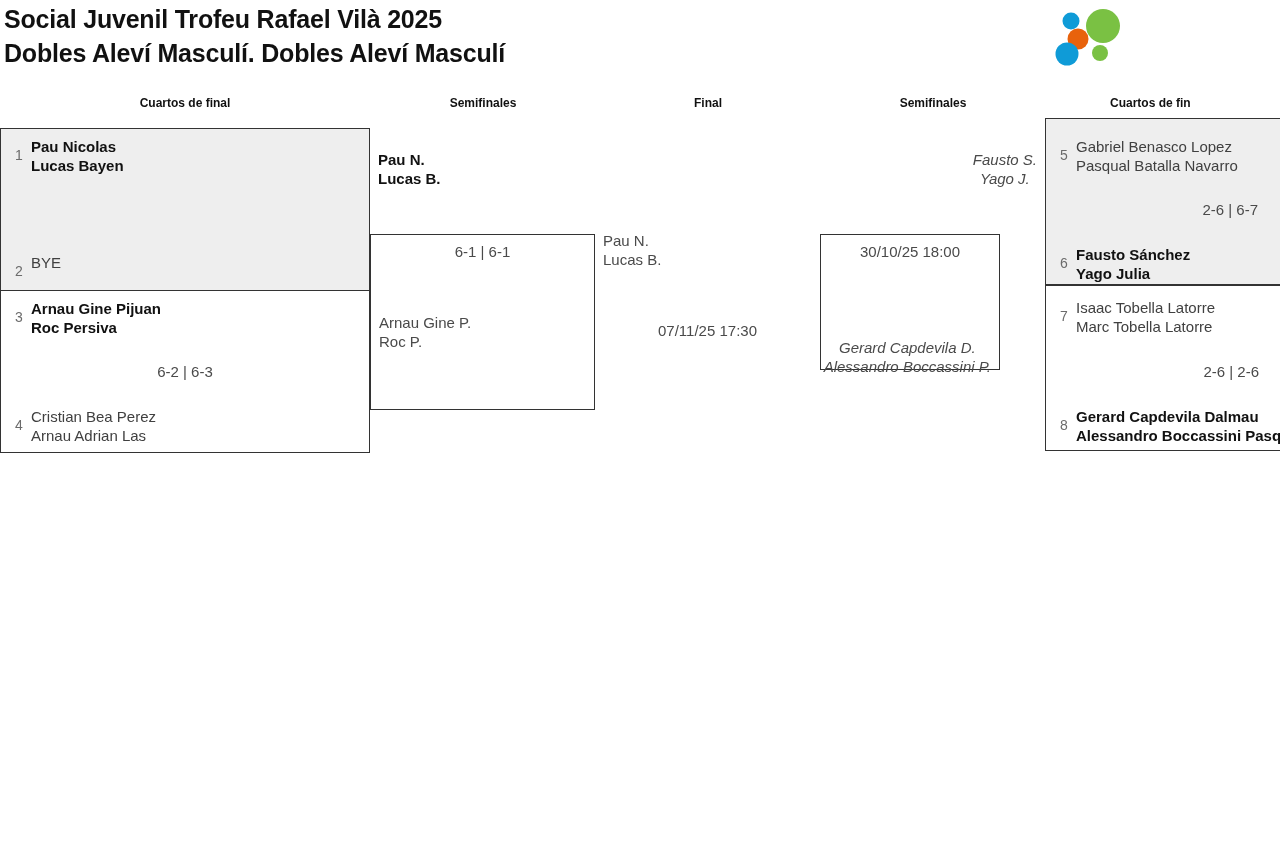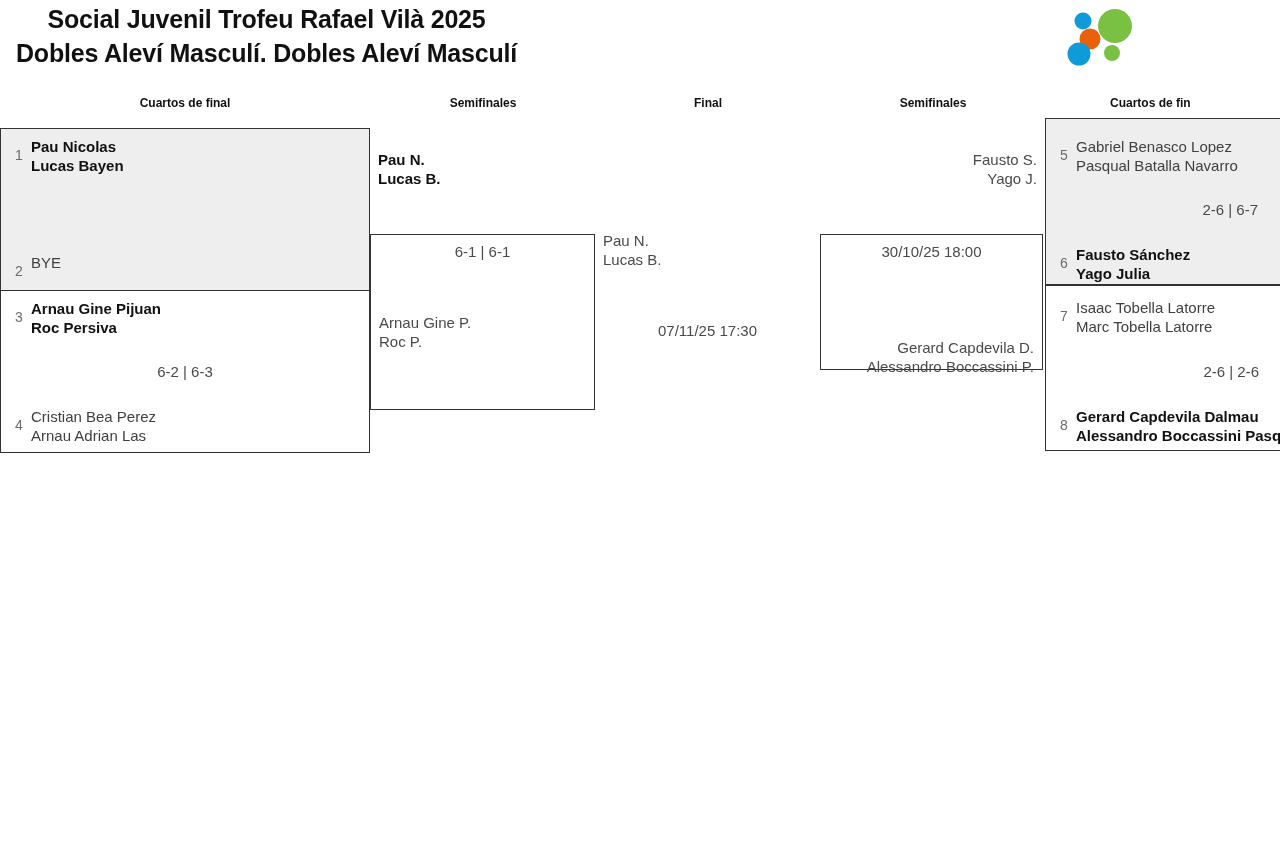--- a/index.html
+++ b/index.html
@@ -12,22 +12,22 @@
     height: 862px;
     overflow: hidden;
     font-family: "Liberation Sans", sans-serif;
     color: #1a1a1a;
     position: relative;
   }
 
   
   #header {
     position: absolute;
-    left: 16px; top: 0;
-    width: 1188px; height: 88px; text-align: center;
+    left: 4px; top: 0;
+    width: 1188px; height: 88px;
   }
   #tournament-title {
     position: absolute;
     left: 0; top: 2px;
     font-size: 25px;
     line-height: 34px;
     font-weight: 700;
     letter-spacing: -0.2px;
     white-space: pre;
     color: #111111;
@@ -110,21 +110,21 @@
 
   
   .advanced {
     position: absolute;
     font-size: 15px;
     line-height: 19px;
     white-space: nowrap;
   }
   .advanced.winner { color: #111111; font-weight: 700; }
   .advanced.pending { color: #4a4a4a; }
-  .advanced.r { text-align: right; }
+  .advanced.r { text-align: center; font-style: italic; }
   .advanced .nm { display: block; }
 </style>
 </head>
 <body>
 
 <div id="header">
   <div id="tournament-title"><span>Social Juvenil Trofeu Rafael Vilà 2025</span>
 <span>Dobles Aleví Masculí. Dobles Aleví Masculí</span></div>
 
   <div id="logo">
@@ -196,21 +196,21 @@
   <span class="nm">Pau N.</span>
   <span class="nm">Lucas B.</span>
 </div>
 <div class="score c" style="left:595px; top:322px; width:225px;">07/11/25 17:30</div>
 
 <div class="advanced pending r" style="right:243px; top:150px;">
   <span class="nm">Fausto S.</span>
   <span class="nm">Yago J.</span>
 </div>
 
-<div class="match-box plain" style="left:820px; top:234px; width:223px; height:136px;">
+<div class="match-box plain" style="left:820px; top:234px; width:180px; height:136px;">
   <div class="score c" style="left:0; right:0; top:8px;">30/10/25 18:00</div>
   <div class="advanced pending r" style="right:8px; top:78px;margin-top:25px;">
     <span class="nm">Gerard Capdevila D.</span>
     <span class="nm">Alessandro Boccassini P.</span>
   </div>
 </div>
 
 <div class="match-box shaded" style="left:1045px; top:118px; width:370px; height:167px;">
   <div class="team left" style="top:18px;">
     <span class="seed">5</span>

